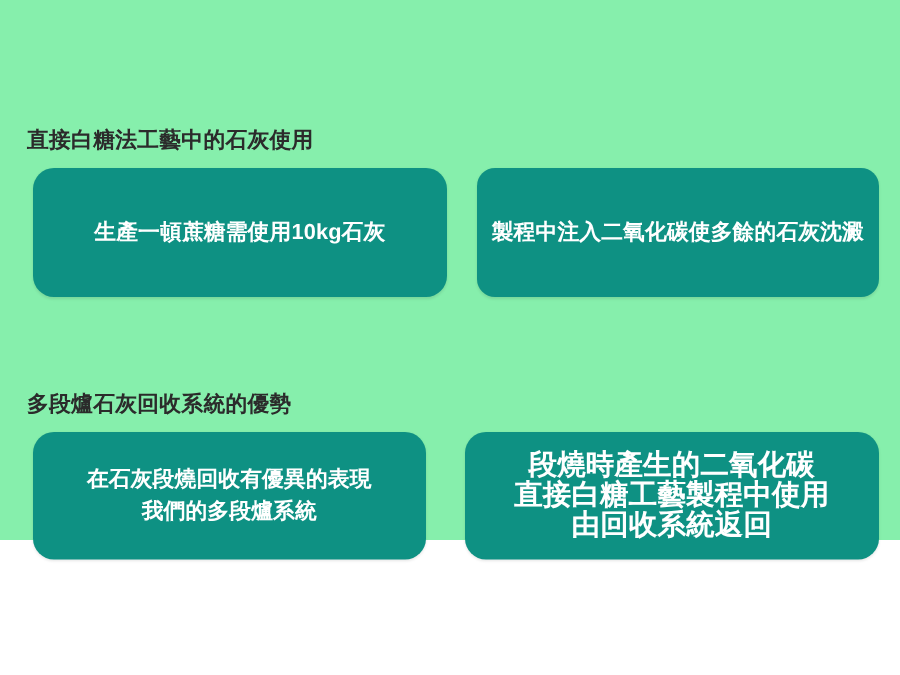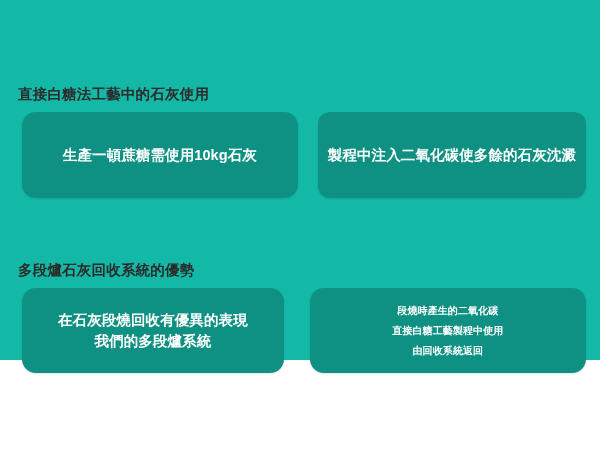--- a/index.html
+++ b/index.html
@@ -11,21 +11,21 @@
     height: 450px;
     background: #ffffff;
     font-family: "Liberation Sans", "DejaVu Sans", sans-serif;
     overflow: hidden;
   }
 
   .slide {
     position: relative;
     width: 600px;
     height: 360px;
-    background: #14b8a6;
+    background: #86efac;
   }
 
   .section {
     position: absolute;
     left: 0;
     width: 600px;
   }
   .section-1 { top: 84px; }
   .section-2 { top: 224px; margin-top: 36px; }
 
@@ -84,21 +84,21 @@
   .arrow-icon {
     display: inline-block;
     color: #e9f53c;
     font-weight: 700;
     font-size: 15px;
     line-height: 21px;
     margin-right: 1px;
   }
 
   .card-line.small {
-    font-size: 10px;
+    font-size: 19px;
     line-height: 20px;
   }
 </style>
 </head>
 <body>
 
 <div class="slide">
 
   <div class="section section-1">
     <div class="section-heading">直接白糖法工藝中的石灰使用</div>

